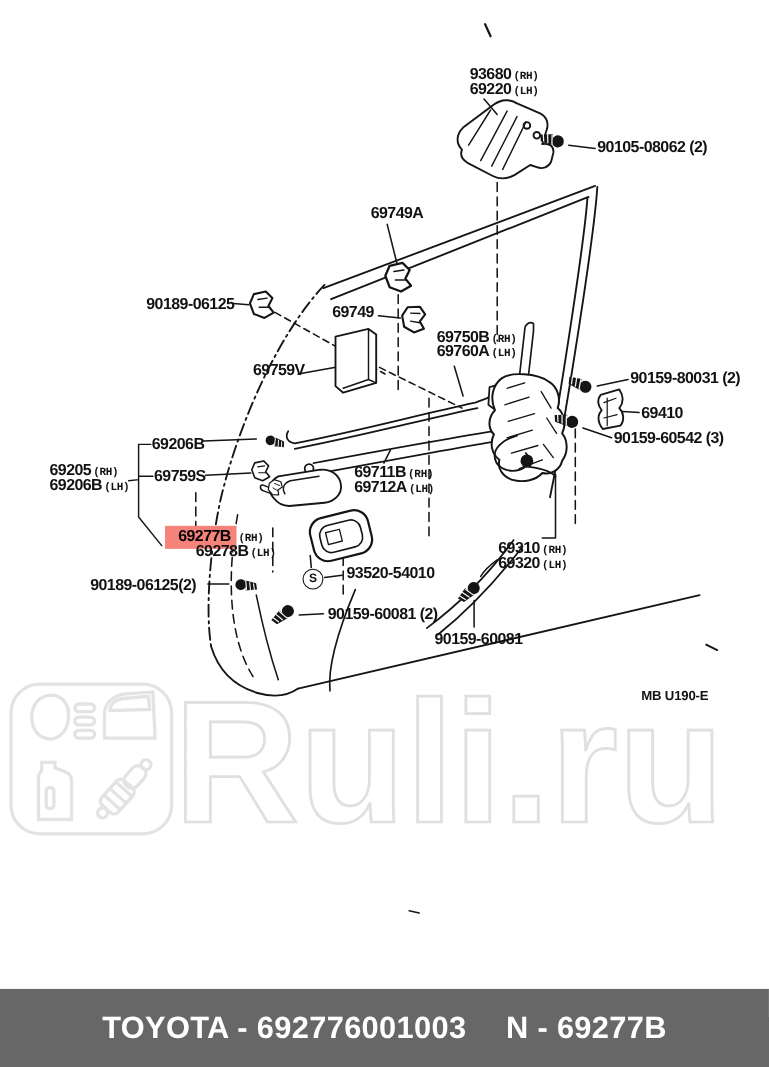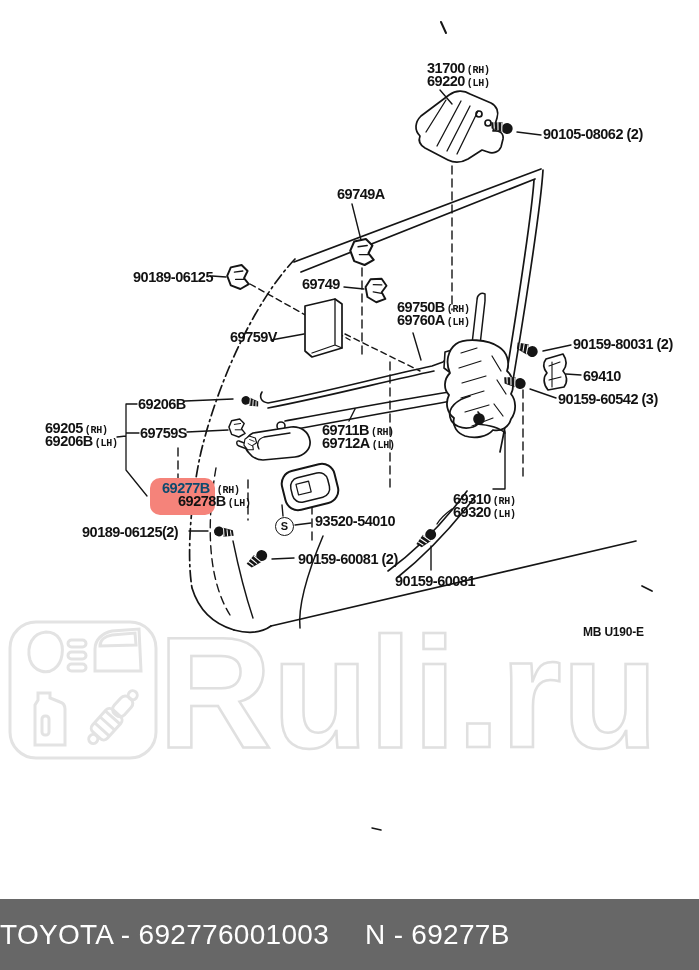--- a/index.html
+++ b/index.html
@@ -3,32 +3,32 @@
 <meta charset="utf-8">
 <style>
   html,body{margin:0;padding:0;background:#fff;}
   #stage{position:relative;width:699px;height:970px;background:#fff;overflow:hidden;
          font-family:"Liberation Sans",sans-serif;}
   svg{position:absolute;left:0;top:0;}
   .lbl{position:absolute;font-weight:bold;color:#121212;white-space:nowrap;}
   .ln{height:13px;line-height:13px;}
   .num{font-size:14.5px;letter-spacing:-0.5px;}
   .suf{font-size:10px;margin-left:2px;letter-spacing:-0.3px;font-family:Liberation Mono, monospace;}
-  .hl{display:inline-block;background:#f5837a;color:#0c4a6e;line-height:13px;
-      padding:3px 5px 20px 12px;margin:-3px 0 0 -12px;border-radius:10px;}
+  .hl{display:inline-block;background:#f5837a;color:#000000;line-height:13px;
+      padding:3px 5px 4px 12px;margin:-3px 0 0 -12px;}
   .l2i{margin-left:16px;}
   .refer .r1{font-size:13px;height:14px;line-height:14px;}
   .refer .r2{font-size:15px;letter-spacing:-0.5px;height:14px;line-height:14px;}
   .refer .r3{font-size:9px;letter-spacing:-0.3px;height:10px;line-height:10px;}
   .mb{font-size:12px;letter-spacing:-0.2px;}
   .sym-s{position:absolute;width:17px;height:17px;border:1.7px solid #151515;border-radius:50%;
          font-weight:bold;font-size:11px;line-height:17px;text-align:center;color:#151515;}
   .footer{position:absolute;left:0;top:899px;width:699px;height:71px;background:#676767;
-          display:flex;align-items:center;gap:36px;
-          color:#ffffff;font-size:28px;font-weight:400;letter-spacing:0.3px;}
+          display:flex;align-items:center;justify-content:center;gap:36px;
+          color:#ffffff;font-size:28px;font-weight:700;letter-spacing:0.3px;}
 </style>
 </head>
 <body>
 
 <div id="stage">
 
 <svg width="699" height="970" viewBox="0 0 699 970">
   <defs>
     <g id="screwL">
       <path d="M-17,-2.5 L-6,-5.5 L-4,4.5 L-15,3.5 Z" fill="#151515" stroke="none"></path>
@@ -176,21 +176,21 @@
       <path d="M452,509 C445,514 440,519 437,524"></path>
       <path d="M431,546 L431,570"></path>
     </g>
 
     <path d="M441,22 L446,33" stroke-width="2"></path>
     <path d="M372,828 L381,830" stroke-width="1.5"></path>
   </g>
 </svg>
 
   <div class="lbl" style="left:427px;top:61px">
-    <div class="ln"><span class="num">31700</span><span class="suf">(RH)</span></div>
+    <div class="ln"><span class="num">93680</span><span class="suf">(RH)</span></div>
     <div class="ln"><span class="num">69220</span><span class="suf">(LH)</span></div>
   </div>
 
   <div class="lbl" style="left:543px;top:125px">
     <span class="num">90105-08062 (2)</span>
   </div>
 
   <div class="lbl" style="left:337px;top:185px">
     <span class="num">69749A</span>
   </div>

